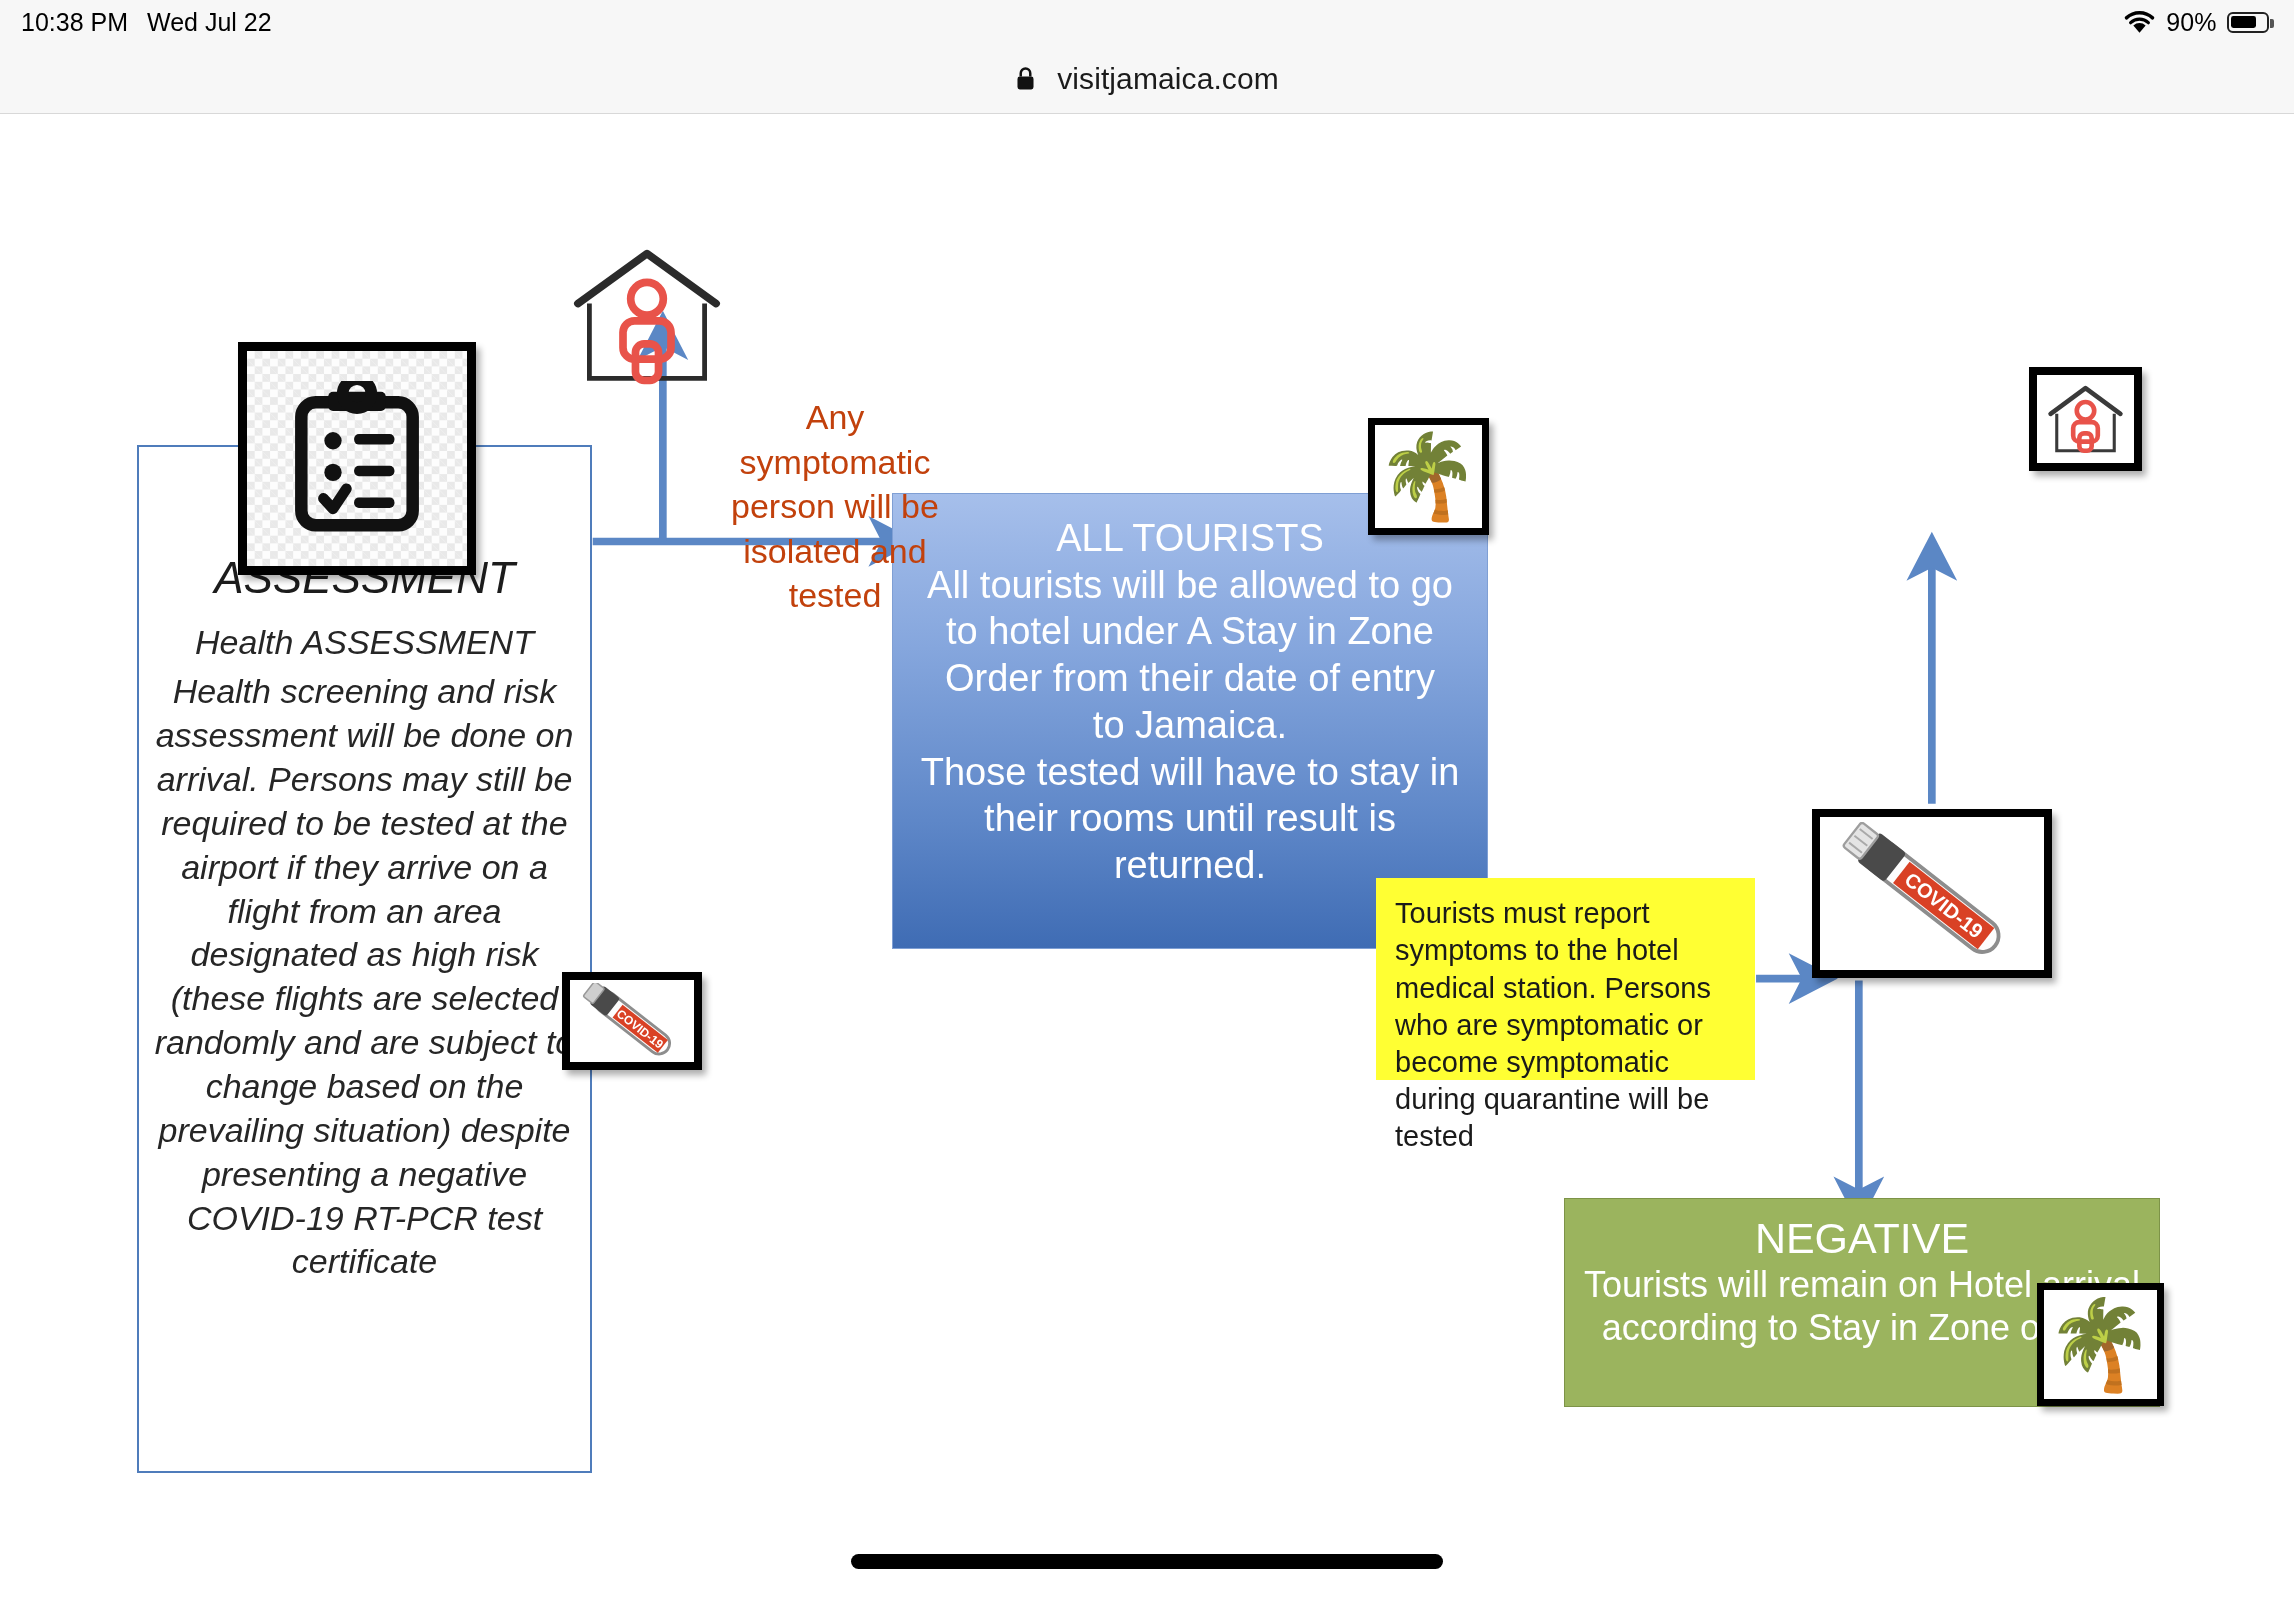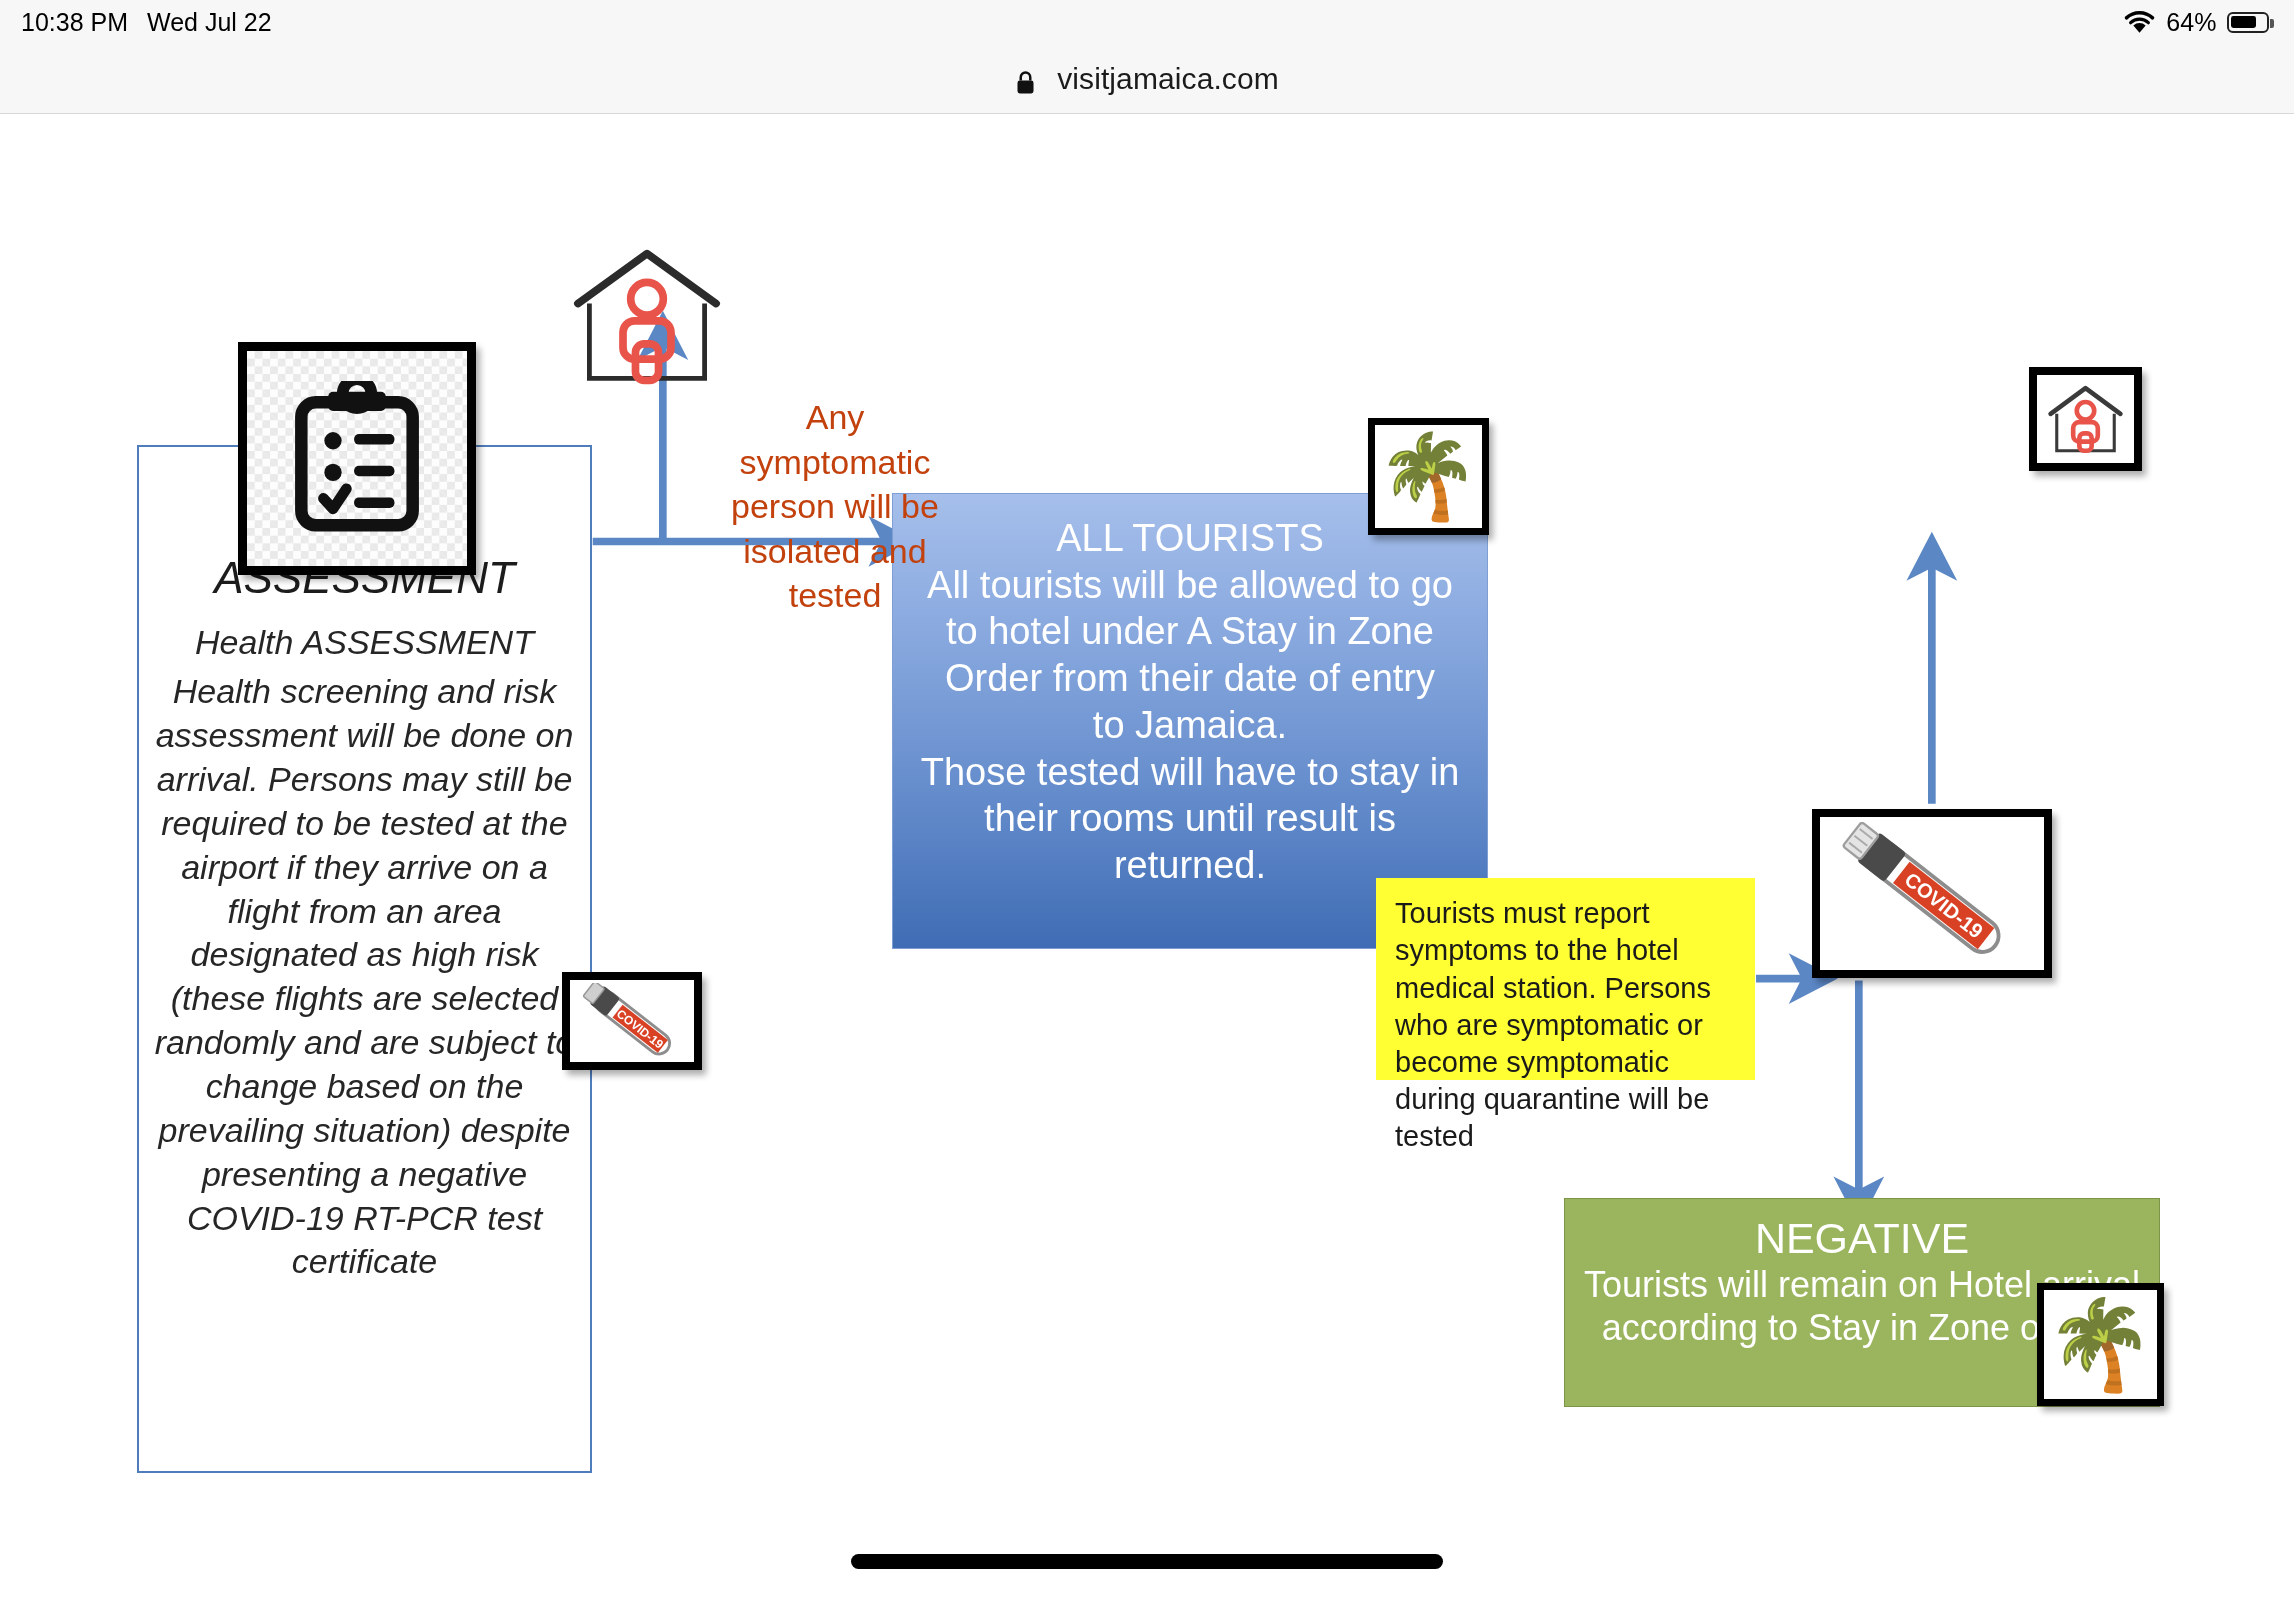--- a/index.html
+++ b/index.html
@@ -64,21 +64,21 @@
   
   #url-bar {
     position: absolute;
     left: 0; top: 44px;
     width: 2294px; height: 69px;
     background: #f7f7f7;
     border-bottom: 1px solid #d8d8d8;
     display: flex; align-items: center; justify-content: center;
     z-index: 39;
   }
-  #url-chip { display: flex; align-items: flex-end; gap: 21px; cursor: text; }
+  #url-chip { display: flex; align-items: center; gap: 21px; cursor: text; }
   .lock-ico { width: 21px; height: 26px; display: block; }
   #url-text { font-size: 30px; color: #1b1b1b; letter-spacing: 0.1px; }
 
   
   #page {
     position: absolute;
     left: 0; top: 114px;
     width: 2294px; height: 1488px;
     background: #ffffff;
     overflow: hidden;
@@ -246,21 +246,21 @@
       <span>Wed Jul 22</span>
     </div>
     <div id="status-right">
       <span>
         <svg class="wifi-ico" viewBox="0 0 34 25">
           <path d="M17 23.8 L10.6 16.1 a9.6 9.6 0 0 1 12.8 0 Z" fill="#000"></path>
           <path d="M3.4 8.2 a20 20 0 0 1 27.2 0" stroke="#000" stroke-width="3.6" fill="none" stroke-linecap="round"></path>
           <path d="M7.8 13.2 a13.6 13.6 0 0 1 18.4 0" stroke="#000" stroke-width="3.4" fill="none" stroke-linecap="round"></path>
         </svg>
       </span>
-      <span>64%</span>
+      <span>90%</span>
       <span class="batt">
           <i style="width: 64%;"></i>
         </span>
     </div>
   </div>
 
   <div id="url-bar">
     <div id="url-chip">
       <span>
         <svg class="lock-ico" viewBox="0 0 22 27">

